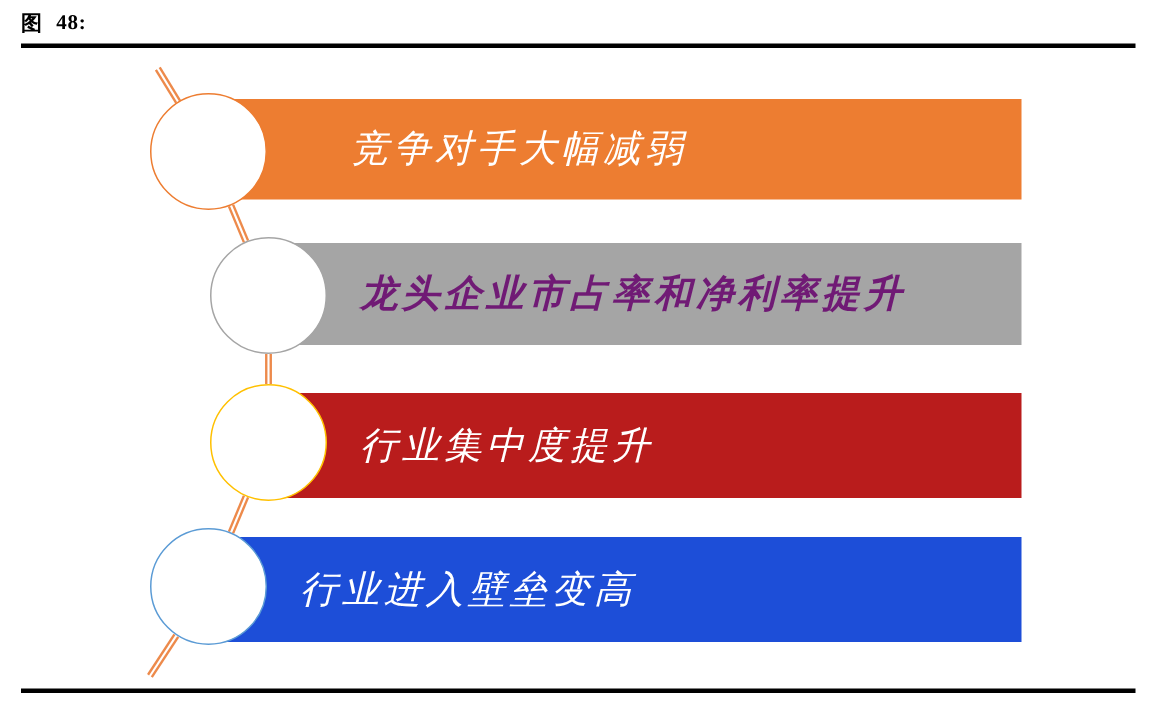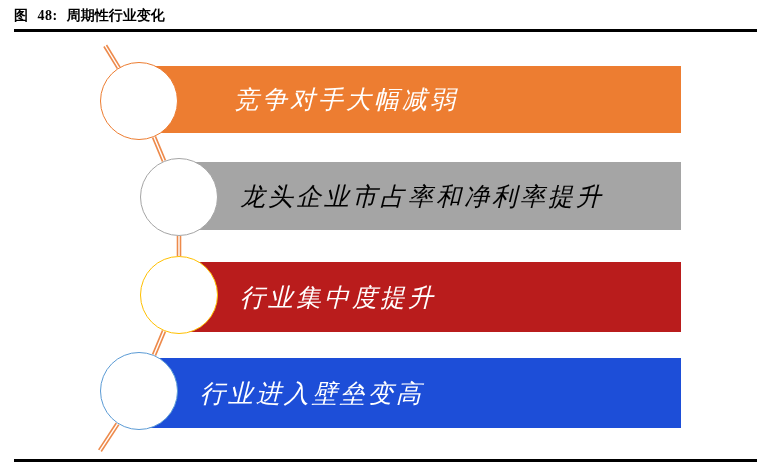--- a/index.html
+++ b/index.html
@@ -100,21 +100,20 @@
     background: #ffffff;
     box-sizing: border-box;
   }
 </style>
 </head>
 <body>
 
 <div id="figure-caption">
   <span class="cap-label">图</span>
   <span class="cap-num">48:</span>
-  <span class="cap-title">周期性行业变化</span>
 </div>
 
 <div class="rule" id="rule-top"></div>
 
 <div id="diagram">
 
   <svg id="connector-layer" viewBox="0 0 771 424" preserveAspectRatio="none">
     <g id="g-connectors" stroke="#ED8A4B" stroke-width="1.6" fill="none">
         <line x1="117.44044950422196" y1="36.632783832711276" x2="103.92044950422195" y2="14.532783832711276"></line>
         <line x1="119.99955049577804" y1="35.06721616728873" x2="106.47955049577803" y2="12.967216167288724"></line>
@@ -131,21 +130,21 @@
 
   <div id="steps-host">
       <div class="row">
         <div class="bar" style="left: 138px; top: 34px; width: 543px; height: 67px; background: rgb(237, 125, 49);">
           <span class="bar-text" style="margin-left: 96px; color: rgb(255, 255, 255);">竞争对手大幅减弱</span>
         </div>
         <div class="node-circle" style="left: 100px; top: 30px; width: 78px; height: 78px; border: 1.6px solid rgb(237, 125, 49);"></div>
       </div>
       <div class="row">
         <div class="bar" style="left: 178px; top: 130px; width: 503px; height: 68px; background: rgb(165, 165, 165);">
-          <span class="bar-text" style="margin-left: 62px; color: #000000;">龙头企业市占率和净利率提升</span>
+          <span class="bar-text" style="margin-left: 62px; color: #701a75; font-weight: bold;">龙头企业市占率和净利率提升</span>
         </div>
         <div class="node-circle" style="left: 140px; top: 126px; width: 78px; height: 78px; border: 1.6px solid rgb(165, 165, 165);"></div>
       </div>
       <div class="row">
         <div class="bar" style="left: 178px; top: 230px; width: 503px; height: 70px; background: #b91c1c;">
           <span class="bar-text" style="margin-left: 62px; color: rgb(255, 255, 255);">行业集中度提升</span>
         </div>
         <div class="node-circle" style="left: 140px; top: 224px; width: 78px; height: 78px; border: 1.6px solid rgb(255, 192, 0);"></div>
       </div>
       <div class="row">

